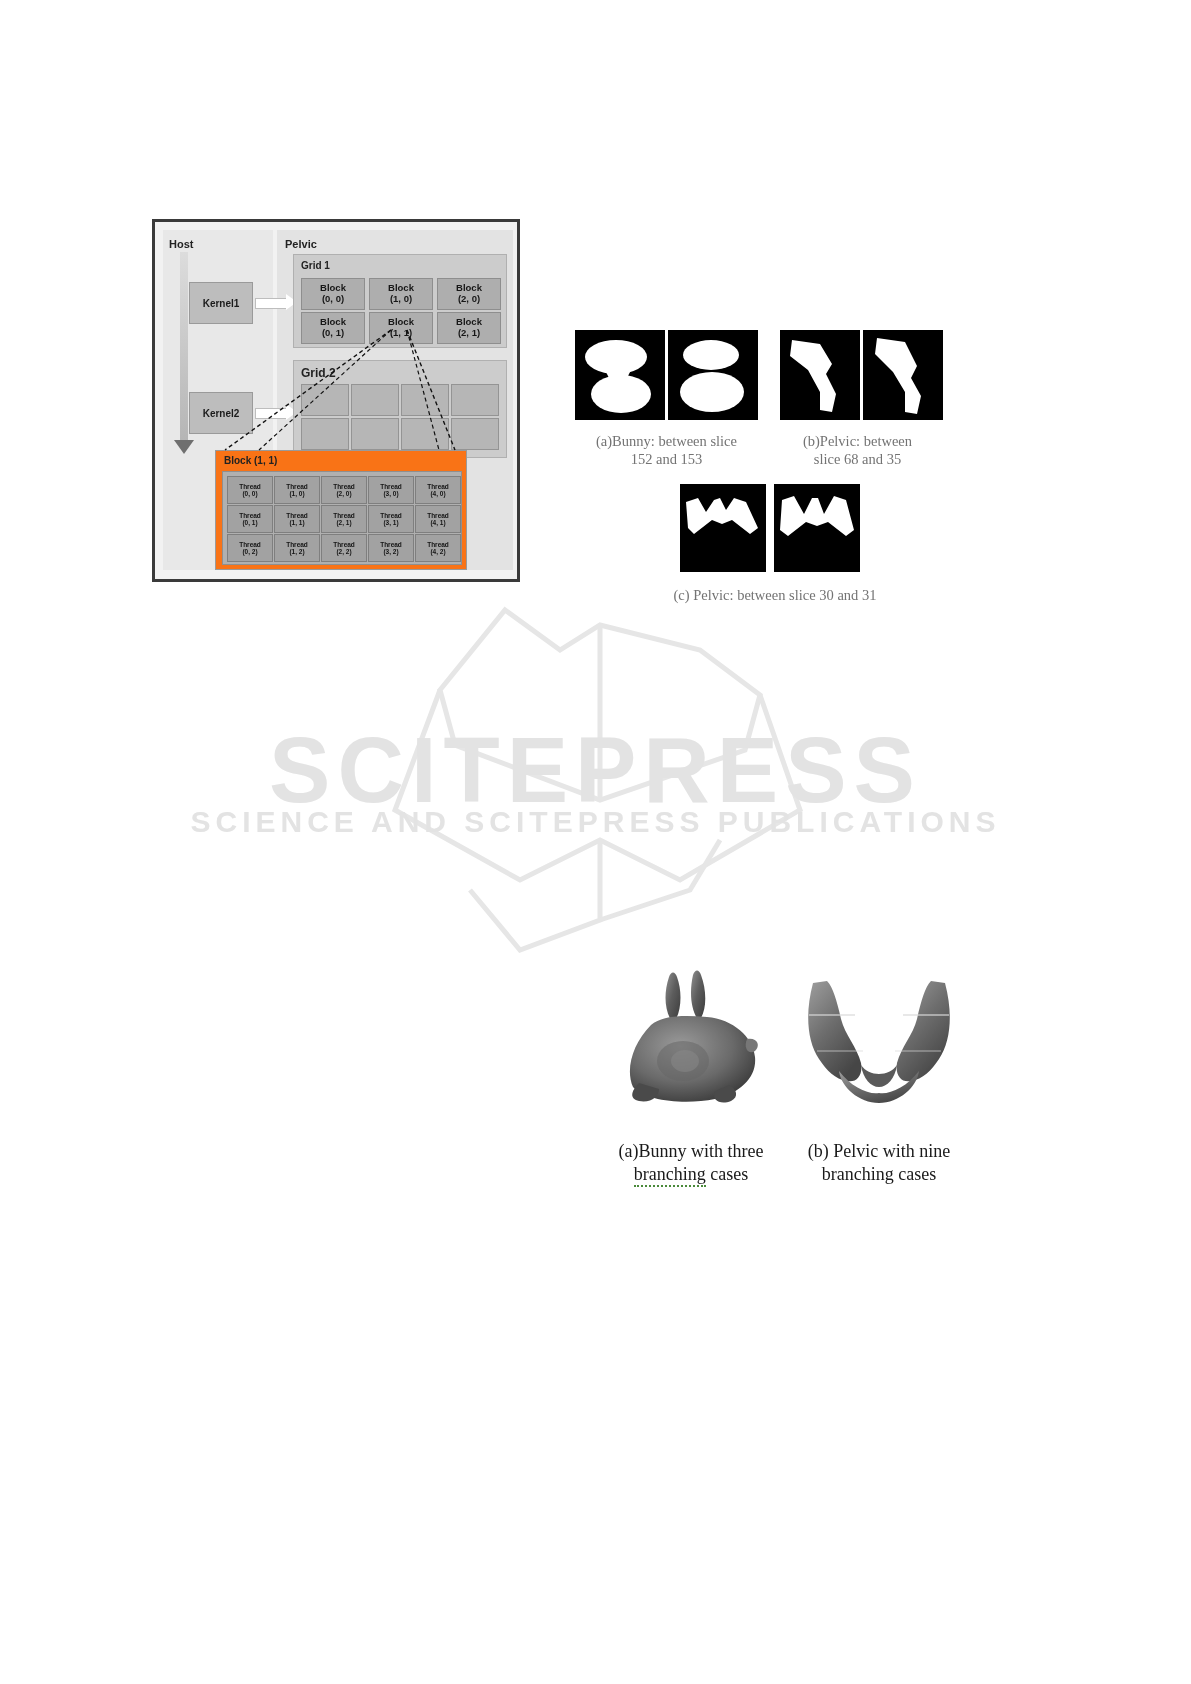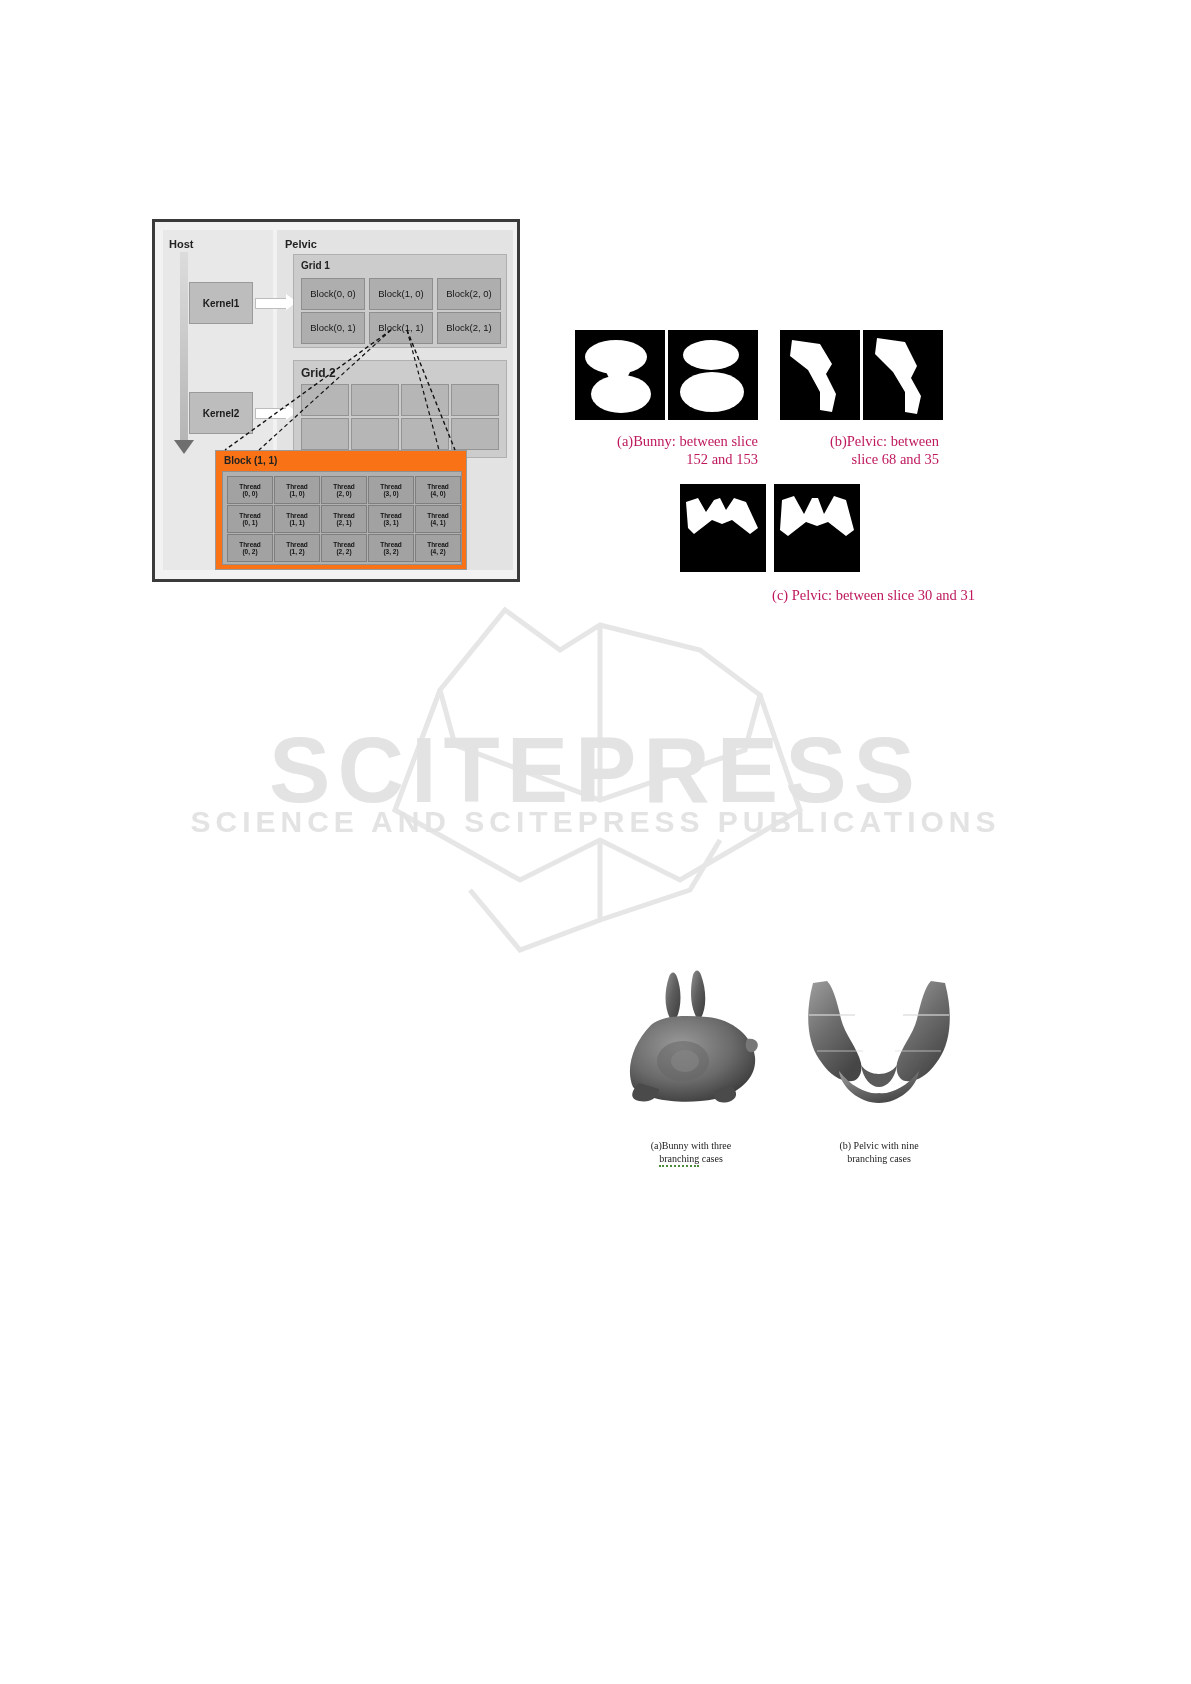--- a/index.html
+++ b/index.html
@@ -117,25 +117,25 @@
     left: 138px;
     top: 138px;
     width: 212px;
     height: 96px;
   }
   .block-cell {
     position: absolute;
     background: #aeaeae;
     border: 1px solid #8e8e8e;
     font-size: 9.5px;
-    font-weight: normal;
+    font-weight: bold;
     display: flex;
     align-items: center;
     justify-content: center;
-    flex-direction: row;
+    flex-direction: column;
     text-align: center;
     line-height: 1.15;
     color: #171717;
   }
   .grid2-cell {
     position: absolute;
     background: #b6b6b6;
     border: 1px solid #949494;
   }
   #blockdetail {
@@ -210,25 +210,25 @@
   .slice-group {
     display: flex;
     gap: 3px;
   }
   .slice-img {
     background: #000000;
     position: relative;
     overflow: hidden;
   }
   .caption {
-    text-align: right;
+    text-align: center;
     font-size: 14.5px;
     font-family: "Liberation Serif", serif;
     line-height: 1.25;
-    color: #be185d;
+    color: #737373;
   }
 
   
   #watermark {
     position: absolute;
     left: 0;
     top: 590px;
     width: 1191px;
     height: 380px;
     pointer-events: none;
@@ -273,21 +273,21 @@
   }
   .model-caption-row {
     display: flex;
     gap: 28px;
     justify-content: center;
     margin-top: 26px;
   }
   .model-caption {
     width: 160px;
     text-align: center;
-    font-size: 10px;
+    font-size: 18px;
     line-height: 1.25;
   }
   .spell-underline {
     border-bottom: 2px dotted #4a8a3a;
     padding-bottom: 1px;
   }
 </style>
 </head>
 <body>
 

